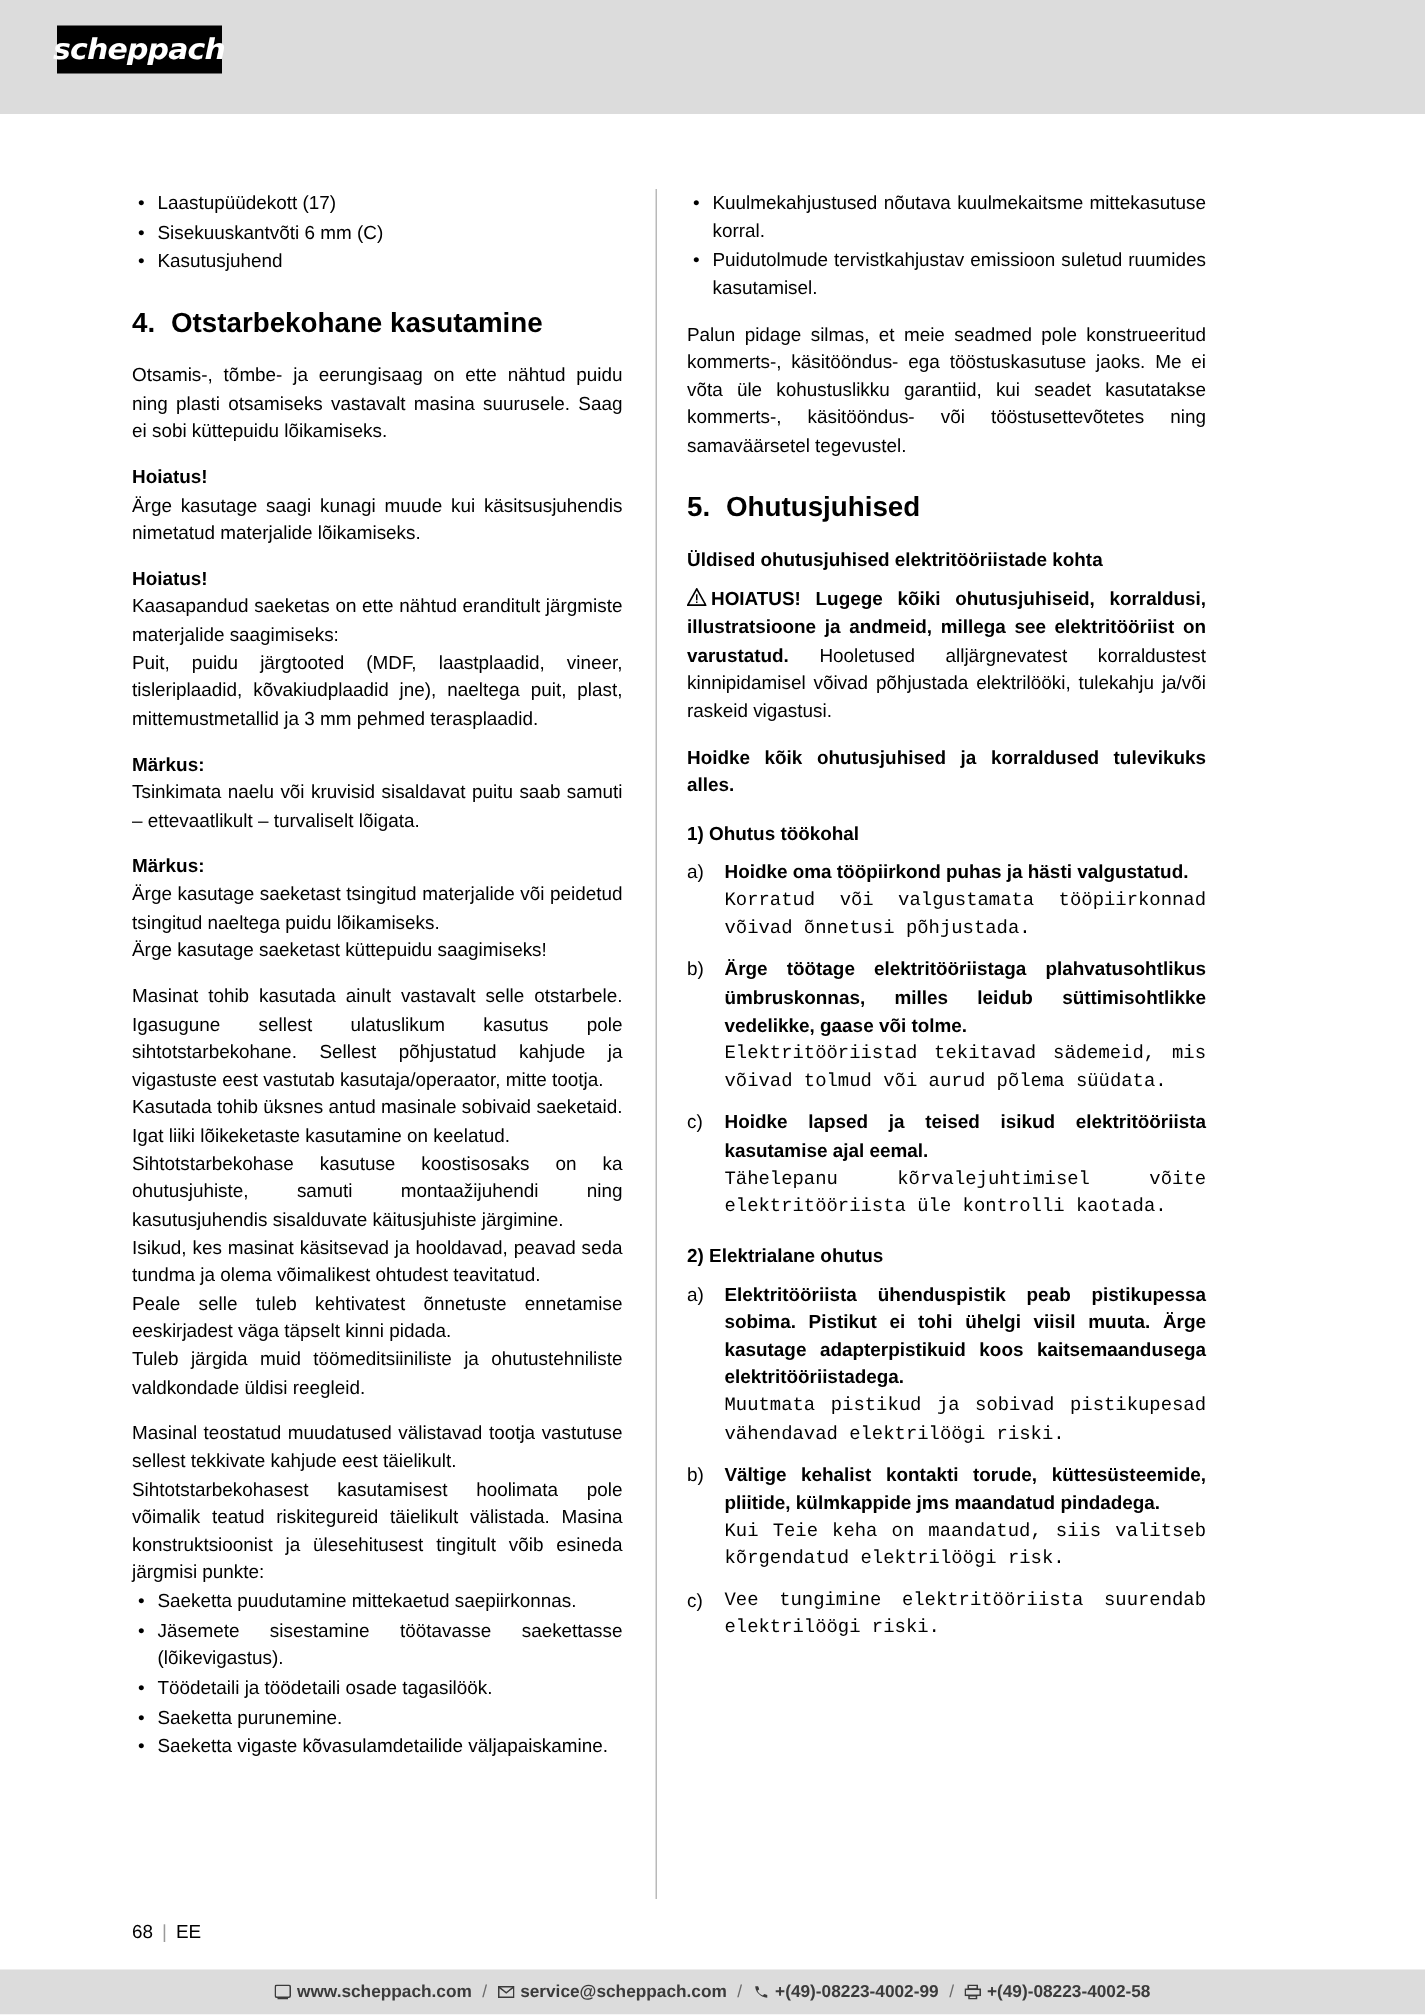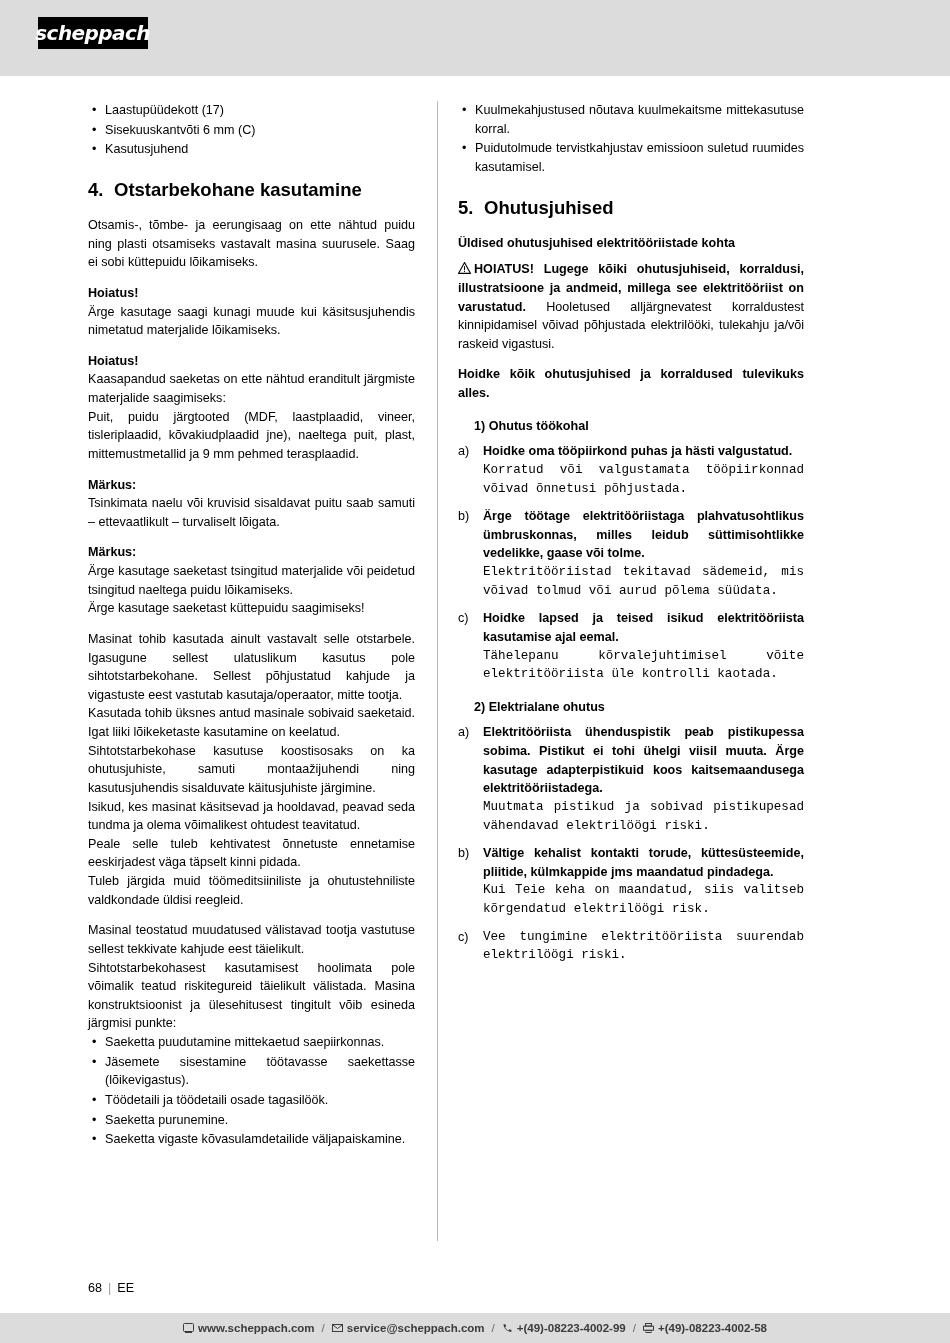--- a/index.html
+++ b/index.html
@@ -40,21 +40,21 @@
     font-style: italic;
     font-size: 19px;
     letter-spacing: -0.5px;
     transform: scaleX(1.05);
   }
 
   
   .content {
     position: absolute;
     left: 0;
-    top: 63px;
+    top: 88px;
     width: 950px;
     height: 1191px;
     padding: 38px 75px 0 88px;
   }
   .columns {
     display: flex;
     gap: 0;
     height: 1140px;
   }
   .col {
@@ -131,21 +131,21 @@
     width: 13px;
     height: 12px;
     position: relative;
     vertical-align: -1px;
     margin-right: 3px;
   }
   .warn-tri svg { display: block; }
 
   .numhead {
     font-weight: bold;
-    margin: 14px 0 7px 16px;
+    margin: 14px 0 7px 0;
     text-align: left;
   }
 
   
   .page-num {
     position: absolute;
     left: 88px;
     bottom: 48px;
     font-size: 12.6px;
     color: #000;
@@ -200,21 +200,21 @@
         <span class="num">4.</span><span>Otstarbekohane kasutamine</span>
       </h2>
 
       <p>Otsamis-, tõmbe- ja eerungisaag on ette nähtud puidu ning plasti otsamiseks vastavalt masina suurusele. Saag ei sobi küttepuidu lõikamiseks.</p>
 
       <p class="tight lead">Hoiatus!</p>
       <p>Ärge kasutage saagi kunagi muude kui käsitsusjuhendis nimetatud materjalide lõikamiseks.</p>
 
       <p class="tight lead">Hoiatus!</p>
       <p class="tight">Kaasapandud saeketas on ette nähtud eranditult järgmiste materjalide saagimiseks:</p>
-      <p>Puit, puidu järgtooted (MDF, laastplaadid, vineer, tisleriplaadid, kõvakiudplaadid jne), naeltega puit, plast, mittemustmetallid ja 9 mm pehmed terasplaadid.</p>
+      <p>Puit, puidu järgtooted (MDF, laastplaadid, vineer, tisleriplaadid, kõvakiudplaadid jne), naeltega puit, plast, mittemustmetallid ja 3 mm pehmed terasplaadid.</p>
 
       <p class="tight lead">Märkus:</p>
       <p>Tsinkimata naelu või kruvisid sisaldavat puitu saab samuti – ettevaatlikult – turvaliselt lõigata.</p>
 
       <p class="tight lead">Märkus:</p>
       <p class="tight">Ärge kasutage saeketast tsingitud materjalide või peidetud tsingitud naeltega puidu lõikamiseks.</p>
       <p>Ärge kasutage saeketast küttepuidu saagimiseks!</p>
 
       <p class="tight">Masinat tohib kasutada ainult vastavalt selle otstarbele. Igasugune sellest ulatuslikum kasutus pole sihtotstarbekohane. Sellest põhjustatud kahjude ja vigastuste eest vastutab kasutaja/operaator, mitte tootja.</p>
       <p class="tight">Kasutada tohib üksnes antud masinale sobivaid saeketaid. Igat liiki lõikeketaste kasutamine on keelatud.</p>
@@ -238,20 +238,21 @@
 
     <div class="divider"></div>
 
     <div class="col col-right">
 
       <ul class="bullets">
         <li>Kuulmekahjustused nõutava kuulmekaitsme mittekasutuse korral.</li>
         <li>Puidutolmude tervistkahjustav emissioon suletud ruumides kasutamisel.</li>
       </ul>
 
+      <p>Palun pidage silmas, et meie seadmed pole konstrueeritud kommerts-, käsitööndus- ega tööstuskasutuse jaoks. Me ei võta üle kohustuslikku garantiid, kui seadet kasutatakse kommerts-, käsitööndus- või tööstusettevõtetes ning samaväärsetel tegevustel.</p>
 
       <h2 class="section">
         <span class="num">5.</span><span>Ohutusjuhised</span>
       </h2>
 
       <h3 class="sub">Üldised ohutusjuhised elektritööriistade kohta</h3>
 
       <p class="warn-line">
         <span class="warn-tri">
           <svg width="13" height="12" viewBox="0 0 13 12">

